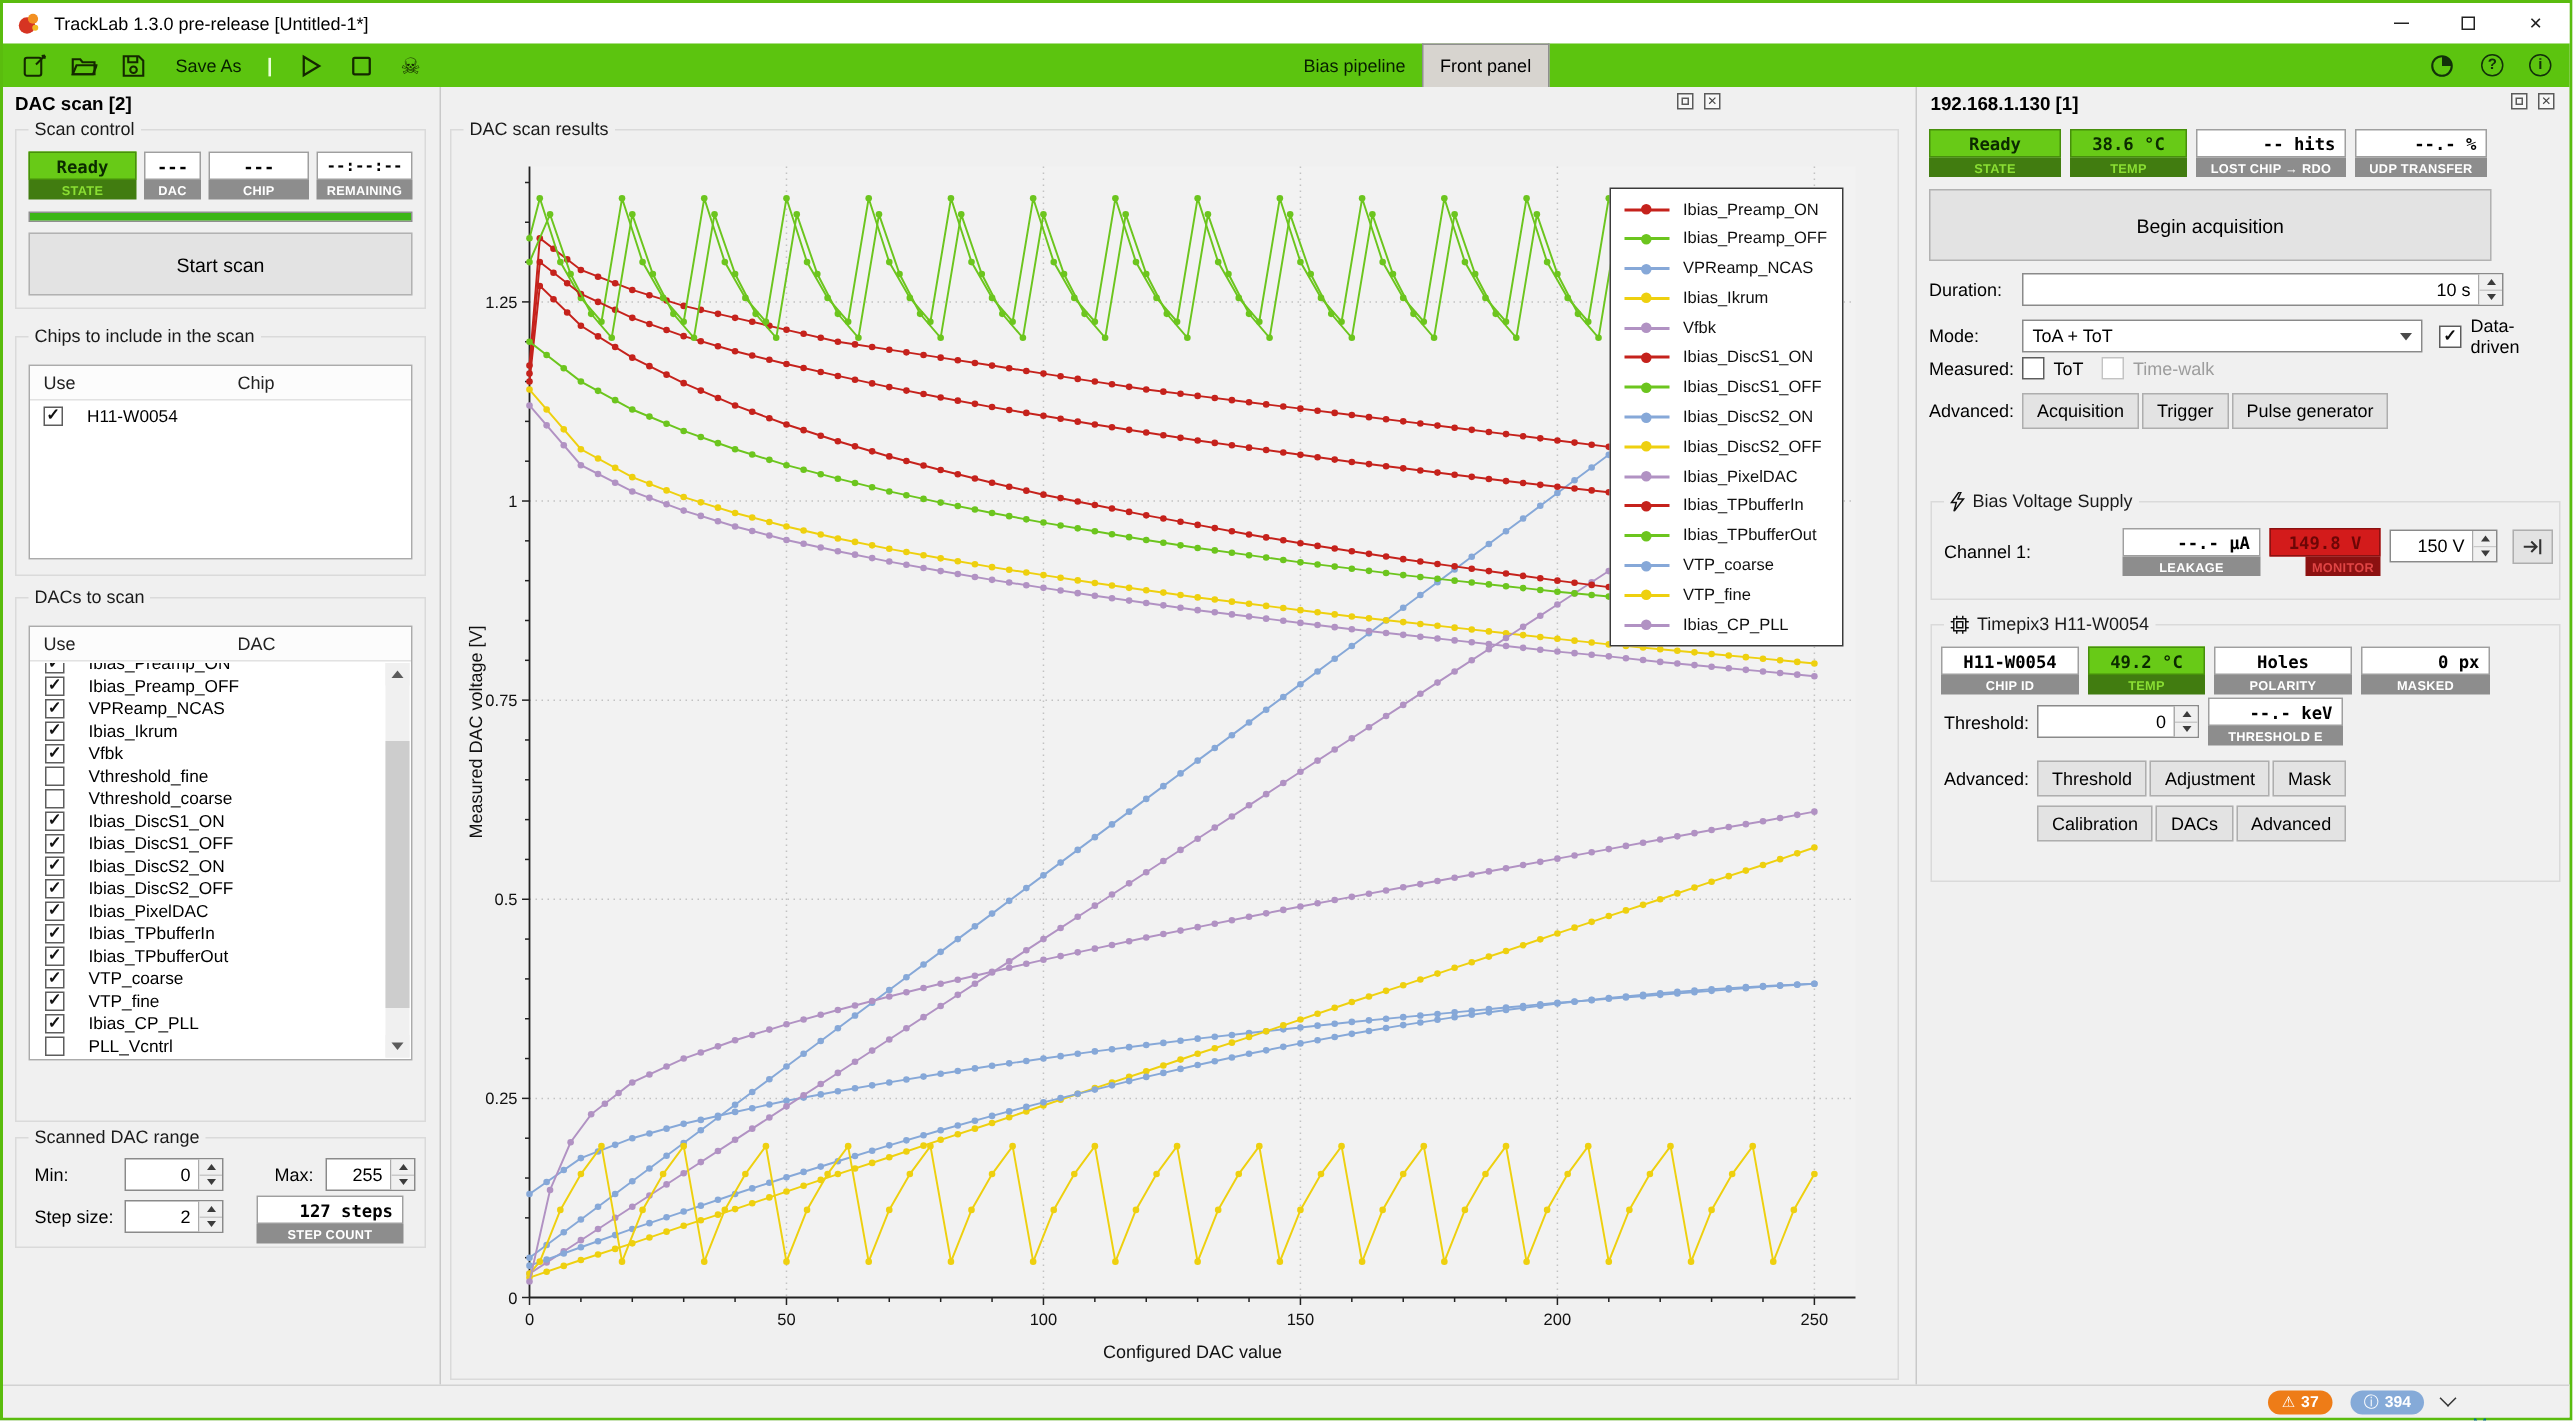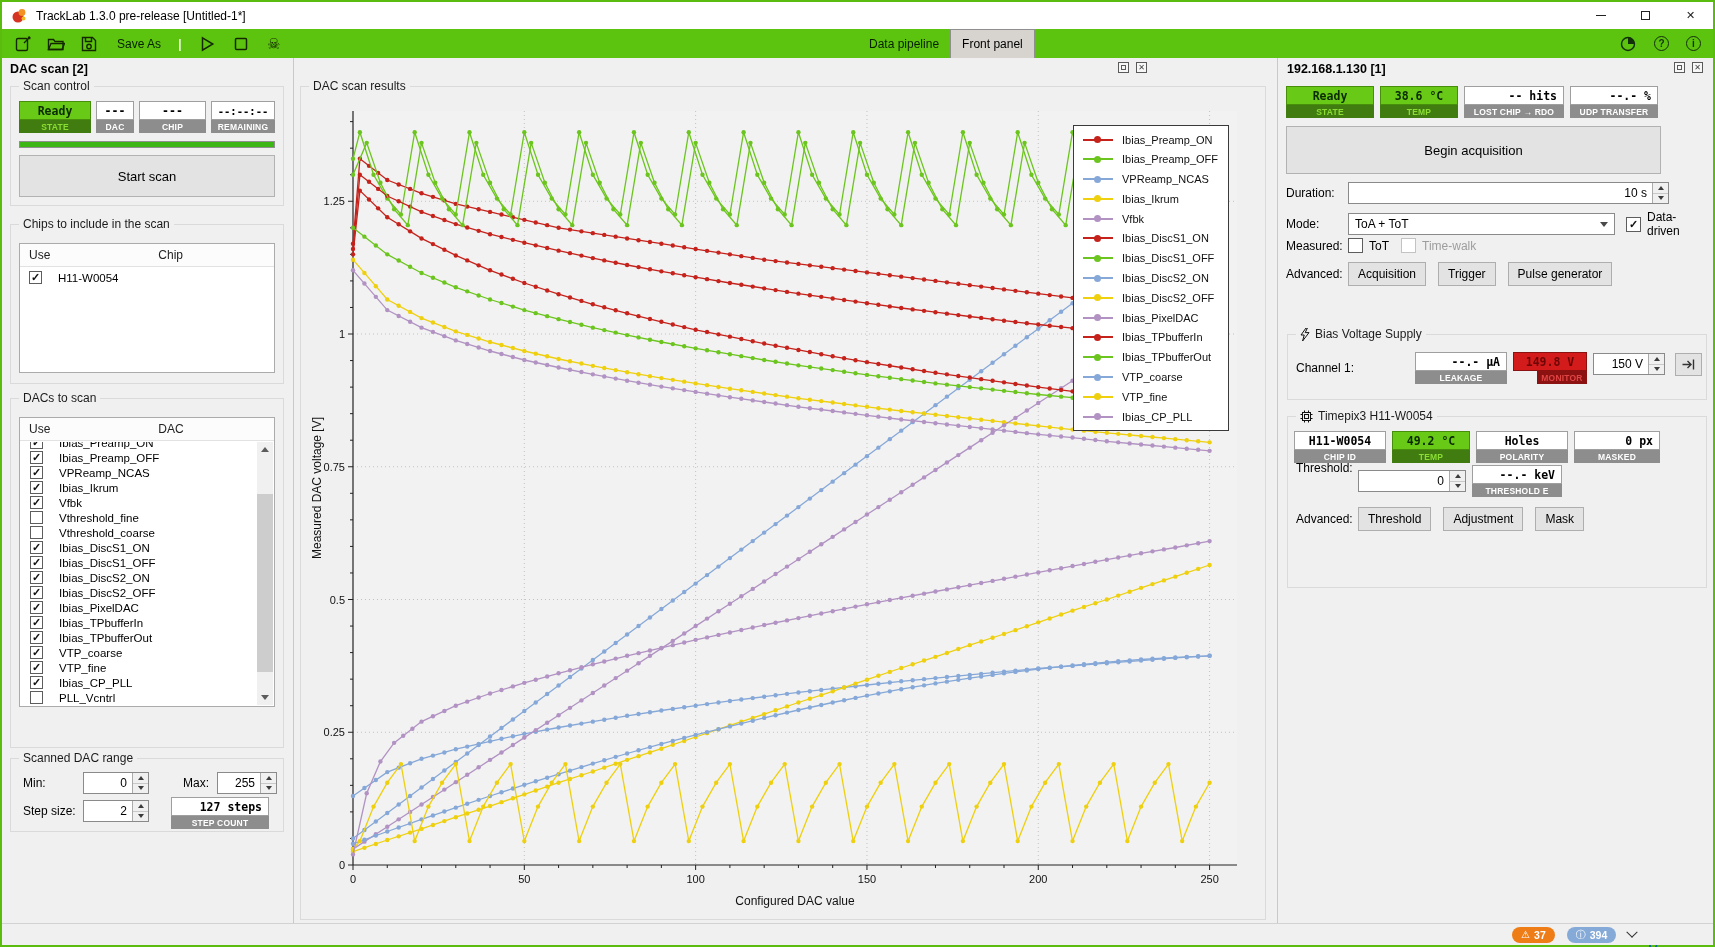--- a/index.html
+++ b/index.html
@@ -102,21 +102,21 @@
   #chart-svg { position:absolute; left:0; top:0; }
   #legend { position:absolute; top:24px; right:26px; background:#ffffff; border:1px solid #3a3a3a; padding:7px 10px 7px 9px; display:flex; flex-direction:column; gap:6.8px; z-index:5; }
   .lg-row { display:flex; align-items:center; gap:9px; height:13px; }
   .lg-sw { width:30px; height:2px; position:relative; flex:0 0 30px; }
   .lg-sw::after { content:""; position:absolute; width:7px; height:7px; border-radius:50%; left:11px; top:-2.5px; background:inherit; }
   .lg-label { font-size:11px; color:#101010; white-space:nowrap; }
 
   
   .rp-row { position:absolute; left:7px; right:8px; display:flex; align-items:center; }
   .rp-label { width:62px; font-size:12px; flex:0 0 62px; }
-  .btn-row { display:flex; gap:12px; }
+  .btn-row { display:flex; gap:2px; }
 
   
   #statusbar { position:absolute; left:0; right:0; bottom:0; height:22px; background:#f0f0f0; border-top:1px solid #d2d2d2; display:flex; align-items:center; justify-content:flex-end; gap:12px; padding-right:10px; }
   .pill { height:16px; border-radius:8px; display:inline-flex; align-items:center; gap:4px; padding:0 9px; color:#fff; font-weight:bold; font-size:10.5px; }
   .pill.warn { background:#ee7c17; }
   .pill.info { background:#85aad8; }
   .pill .p-ic { font-size:10px; font-weight:normal; }
   .chev-down { width:8px; height:8px; border-right:1.8px solid #333; border-bottom:1.8px solid #333; transform:rotate(45deg) translate(-2px,-2px); display:inline-block; }
   #messages-label { font-size:12px; color:#0369a1;margin-top:31px; }
 </style>
@@ -172,21 +172,21 @@
           </svg>
       </span>
       <span class="tb-ic">
         <svg width="14" height="14" viewBox="0 0 14 14" fill="none" stroke="#142800" stroke-width="1.5">
             <rect x="1.5" y="1.5" width="11" height="11" rx="1"></rect>
           </svg>
       </span>
       <span class="tb-ic" style="font-size:15px;">☠</span>
     </div>
     <div id="tab-group">
-      <span class="tb-tab">Data pipeline</span>
+      <span class="tb-tab">Bias pipeline</span>
       <span class="tb-tab active">Front panel</span>
     </div>
     <div id="tb-right">
       <span class="tb-ic">
         <svg width="16" height="16" viewBox="0 0 16 16">
             <circle cx="8" cy="8" r="6.5" fill="none" stroke="#12300a" stroke-width="1.4"></circle>
             <path d="M8 8 L8 1.5 A6.5 6.5 0 0 1 14.5 8 z" fill="#12300a"></path>
           </svg>
       </span>
       <span class="round-ic">?</span>
@@ -1764,38 +1764,46 @@
           </div>
           <div class="ind" style="flex:0 0 92px;">
             <div class="ind-val">Holes</div>
             <div class="ind-lab">POLARITY</div>
           </div>
           <div class="ind right" style="flex:0 0 86px;">
             <div class="ind-val">0 px</div>
             <div class="ind-lab">MASKED</div>
           </div>
         </div>
-        <span class="field-label" style="position:absolute;left:8px;top:44px;">Threshold:</span>
+        <span class="field-label" style="position:absolute;left:8px;top:58px;">Threshold:</span>
         <div class="spinbox" style="position:absolute;left:70px;top:53px;width:108px;">
           <div class="spin-val">0</div>
           <div class="spin-btns">
               <b class="up"></b>
               <b class="dn"></b>
             </div>
         </div>
         <div class="ind right" style="position:absolute;left:184px;top:48px;width:90px;">
           <div class="ind-val">--.- keV</div>
           <div class="ind-lab">THRESHOLD E</div>
         </div>
         <div style="position:absolute;left:8px;top:90px;display:flex;align-items:center;">
           <span class="rp-label">Advanced:</span>
           <div class="btn-row">
             <span class="btn">Threshold</span>
             <span class="btn">Adjustment</span>
             <span class="btn">Mask</span>
+          </div>
+        </div>
+        <div style="position:absolute;left:8px;top:120px;display:flex;align-items:center;">
+          <span class="rp-label"></span>
+          <div class="btn-row">
+            <span class="btn">Calibration</span>
+            <span class="btn">DACs</span>
+            <span class="btn">Advanced</span>
           </div>
         </div>
       </div>
     </div>
   </div>
 
   <div id="statusbar">
     <span class="pill warn">
       <span class="p-ic">⚠</span>
       <span>37</span>

